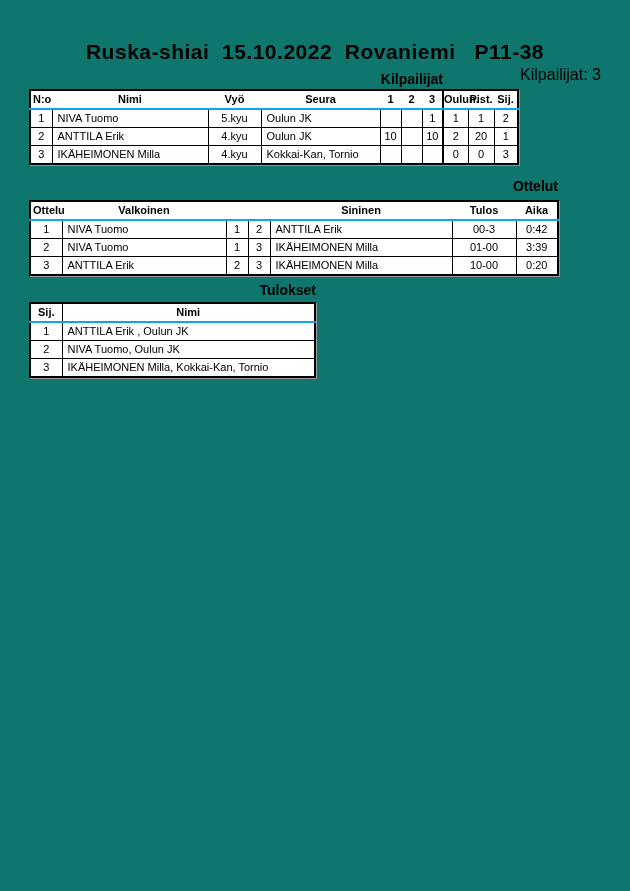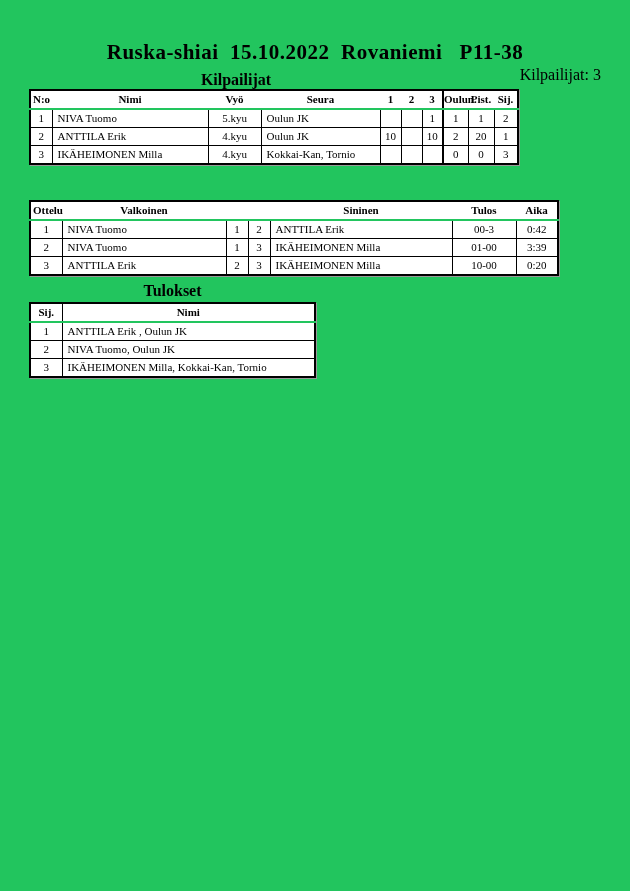--- a/index.html
+++ b/index.html
@@ -1,40 +1,40 @@
 <!DOCTYPE html>
 <html><head>
 <meta charset="utf-8">
 <style>
   * { box-sizing: border-box; }
   html, body { margin: 0; padding: 0; background: #ffffff; }
   .page {
     position: relative;
     width: 630px;
     height: 891px;
-    background: #22c55e;
+    background: #0f766e;
     color: #000000;
-    font-family: Liberation Serif, serif;
+    font-family: Liberation Sans, sans-serif;
     overflow: hidden;
   }
   .doc-title {
     position: absolute;
     top: 40px;
     left: 0;
     width: 630px;
     text-align: center;
     font-size: 21px;
     font-weight: bold;
     white-space: pre;
     letter-spacing: 0.5px;
   }
   .section-title {
     position: absolute;
-    text-align: center;
-    font-size: 16px;
+    text-align: right;
+    font-size: 14px;
     font-weight: bold;
   }
   .count-label {
     position: absolute;
     top: 66px;
     right: 29px;
     font-size: 16px;
   }
   table.sheet {
     position: absolute;
@@ -49,21 +49,21 @@
     font-size: 11px;
     font-weight: normal;
     height: 17px;
     line-height: 17px;
     padding: 0;
     text-align: center;
     white-space: nowrap;
   }
   table.sheet td { overflow: hidden; }
   table.sheet th { font-weight: bold; overflow: visible; }
-  table.sheet thead th { border-bottom: 2px solid #22c55e; }
+  table.sheet thead th { border-bottom: 2px solid #0ea5e9; }
   table.hdr-noline thead th { border-left: none; border-right: none; }
   .cell-left { text-align: left !important; padding: 0 2px 0 5px !important; }
   .hdr-edge-left { text-align: left !important; padding-left: 2px !important; }
   .sep-left { border-left: 2px solid #000000 !important; }
 
   #table-kilpailijat { left: 29px; top: 89px;  width: 489px; }
   #table-ottelut     { left: 29px; top: 200px; width: 529px; }
   #table-tulokset    { left: 29px; top: 302px; width: 287px; }
 
   #title-kilpailijat { left: 29px; top: 71px;  width: 414px; }
@@ -141,20 +141,21 @@
         <td></td>
         <td></td>
         <td></td>
         <td class="sep-left">0</td>
         <td>0</td>
         <td>3</td>
       </tr>
     </tbody>
   </table>
 
+  <div class="section-title" id="title-ottelut">Ottelut</div>
 
   <table class="sheet hdr-noline" id="table-ottelut">
     <colgroup>
       <col style="width:32px">
         <col style="width:164px">
         <col style="width:22px">
         <col style="width:22px">
       <col style="width:182px">
         <col style="width:64px">
         <col style="width:42px">

